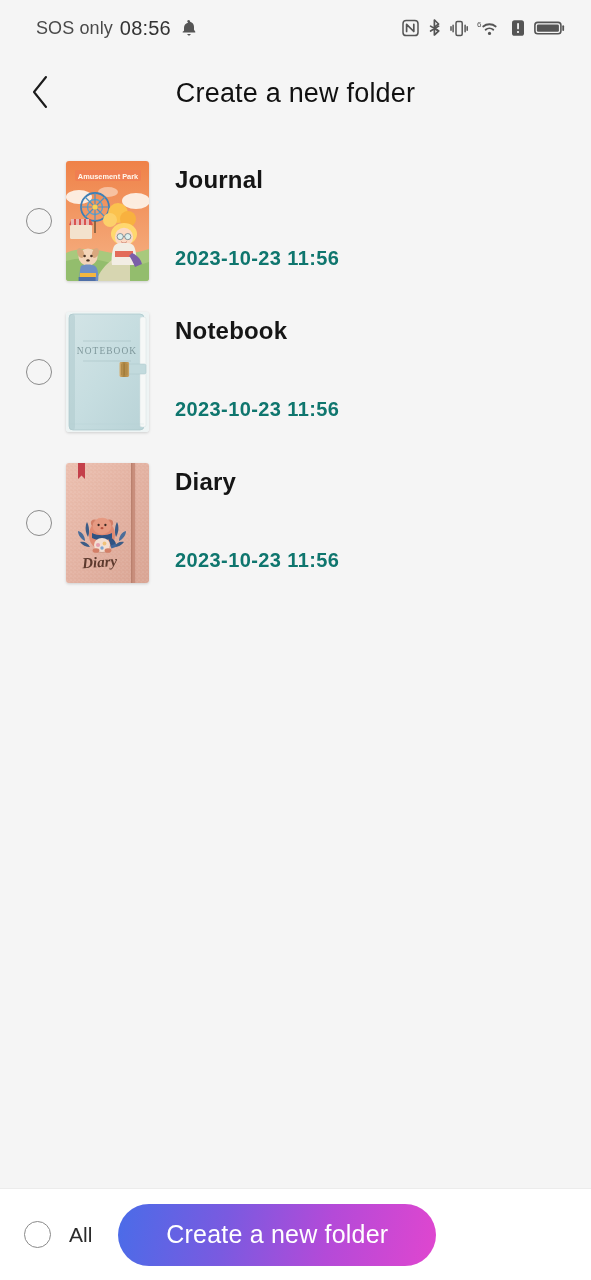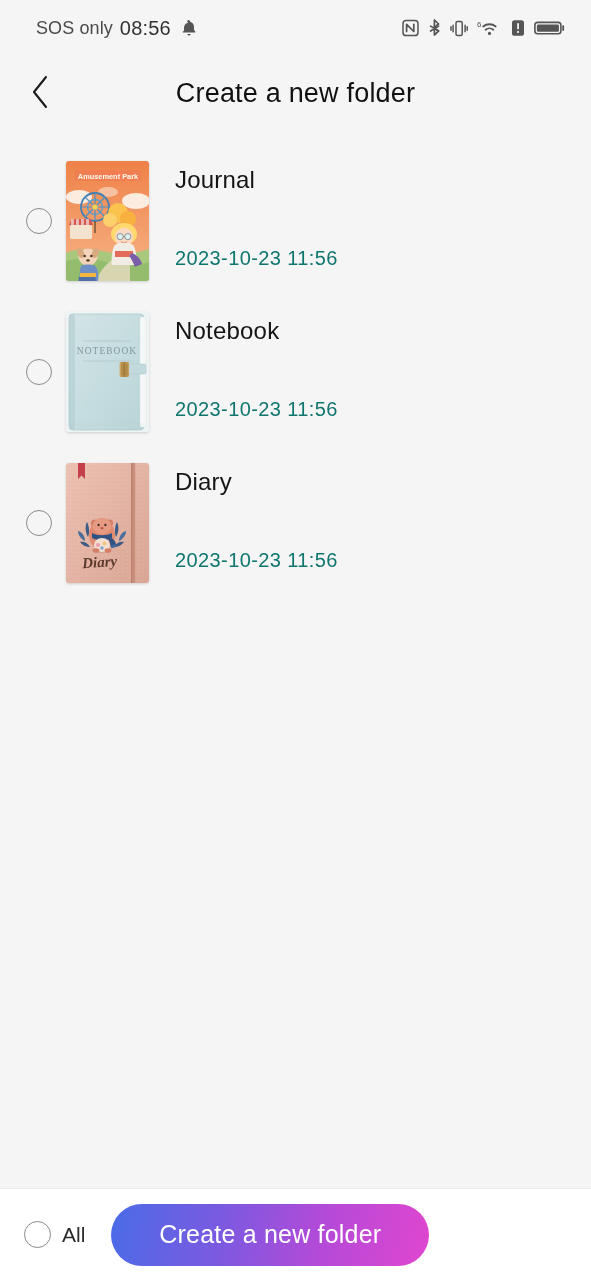--- a/index.html
+++ b/index.html
@@ -81,40 +81,41 @@
     border-radius:3px;
     box-shadow:0 1px 3px rgba(0,0,0,.16);
   }
   .thumb { width:100%; height:100%; display:block; }
   .meta {
     flex:1 1 auto;
     margin-left:26px; height:120px;
     display:flex; flex-direction:column;
     justify-content:space-between;
     padding:6px 0 12px 0;
+    font-weight:bold;
   }
   .item-title {
     font-size:24px; color:#151515;
     letter-spacing:.2px; line-height:1.1;
   }
   .item-date {
     font-size:20px; color:#0f766e;
     letter-spacing:.4px; line-height:1.1;
   }
 
   
   .bottombar {
     flex:0 0 92px; height:92px;
     background:#ffffff;
     display:flex; align-items:center;
     padding:0 20px 0 24px;
     border-top:1px solid #ececec;
   }
   .all-wrap {
-    display:flex; align-items:center; gap:11px;
+    display:flex; align-items:center; gap:18px;
     cursor:pointer; flex:0 0 auto;
   }
   .all-radio {
     width:27px; height:27px;
     border:1.6px solid #8a8a8a;
     border-radius:50%;
   }
   .all-label { font-size:21px; color:#2b2b2b; }
   .cta {
     flex:0 0 auto;

